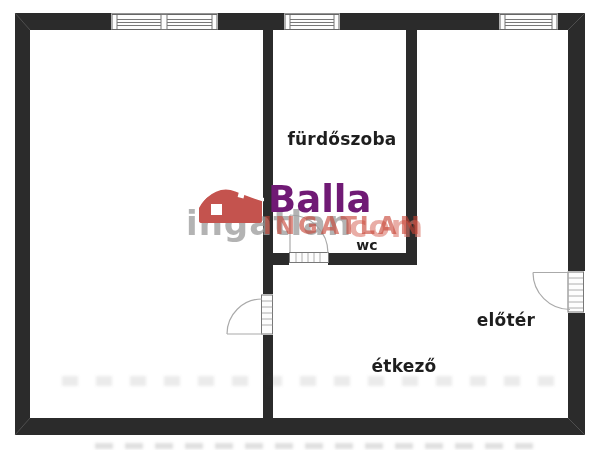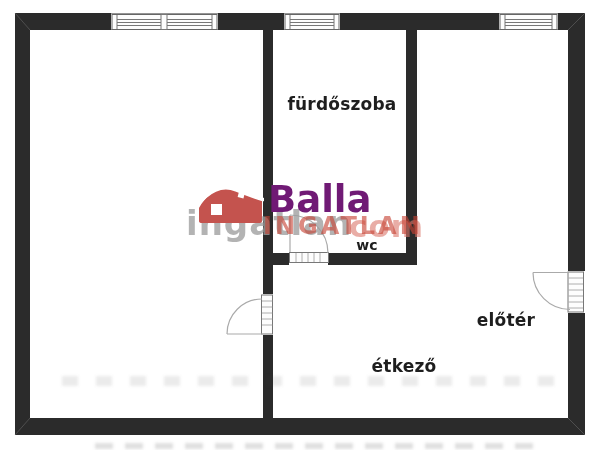--- a/index.html
+++ b/index.html
@@ -124,21 +124,21 @@
         <line x1="568.5" y1="290" x2="583" y2="290"></line>
         <line x1="568.5" y1="296" x2="583" y2="296"></line>
         <line x1="568.5" y1="302" x2="583" y2="302"></line>
         <line x1="568.5" y1="308" x2="583" y2="308"></line>
       </g>
       <path d="M533,272.5 H569" fill="none" stroke="#aaa" stroke-width="1.2"></path>
       <path d="M533,272.5 A37,37 0 0 0 570,309.5" fill="none" stroke="#aaa" stroke-width="1.2"></path>
     </g>
   </svg>
 
-  <span class="room-label" style="left:342px;top:104px">fürdőszoba</span>
+  <span class="room-label" style="left:342px;top:139px">fürdőszoba</span>
   <span class="room-label small" style="left:367px;top:219px">wc</span>
   <span class="room-label" style="left:506px;top:320px">előtér</span>
   <span class="room-label" style="left:404px;top:366px">étkező</span>
 
   <div id="watermark">
     <div class="ghost-row ghost-a"></div>
     <div class="ghost-row ghost-b"></div>
 
     <span class="wm wm-gray">ingatlan</span>
     <span class="wm wm-com">com</span>

